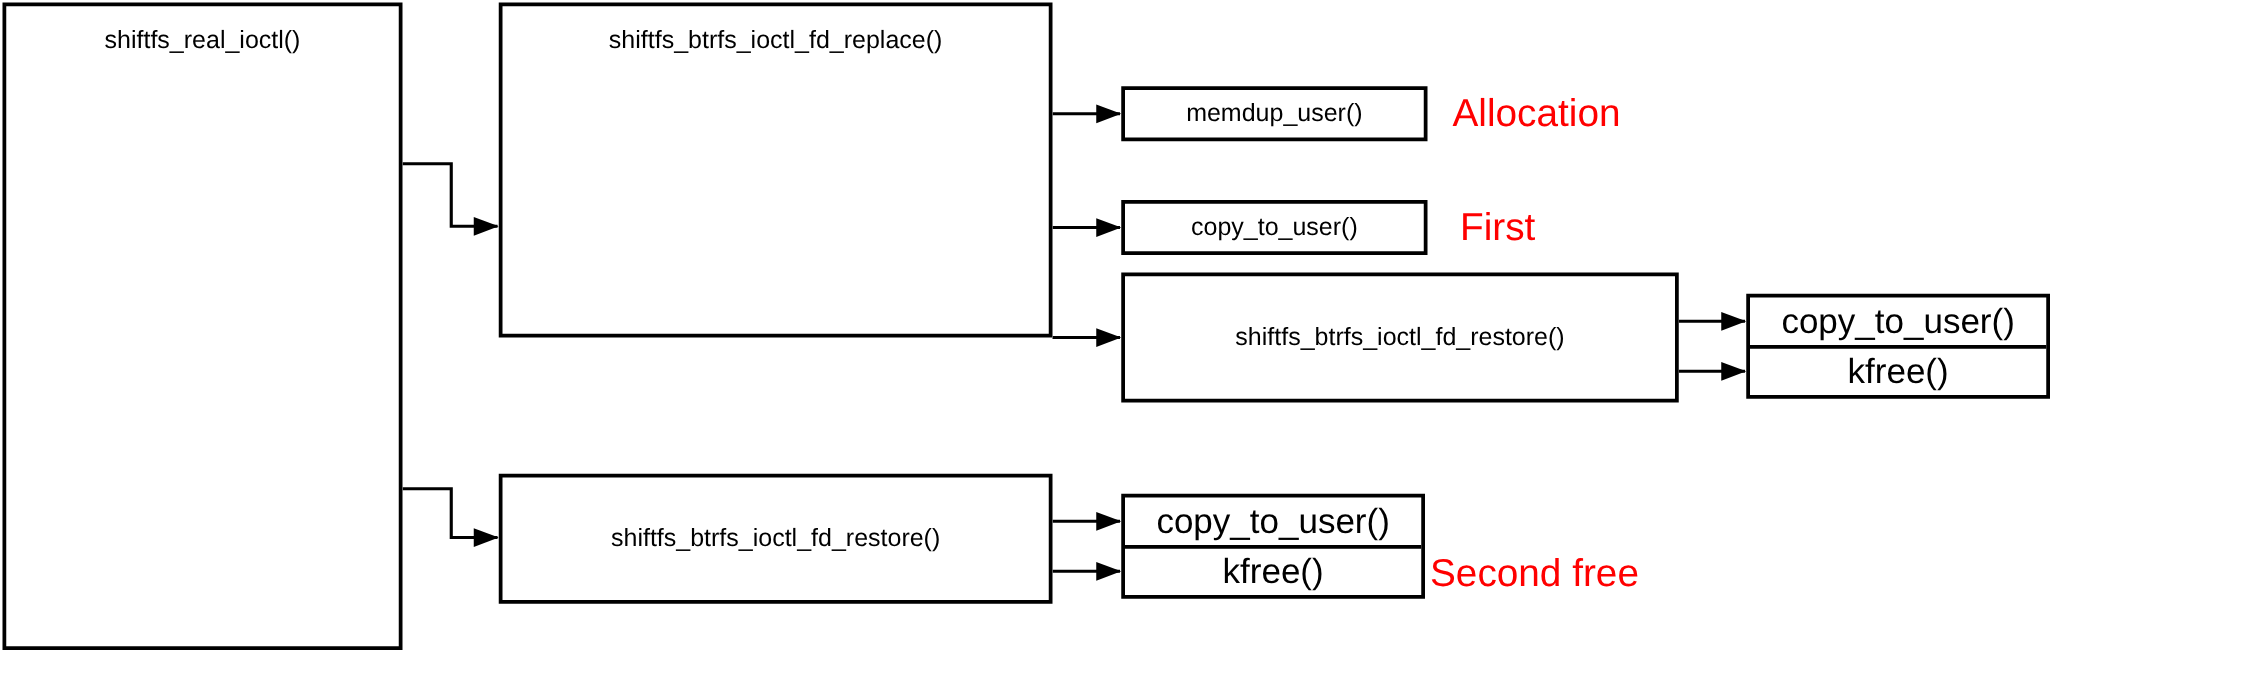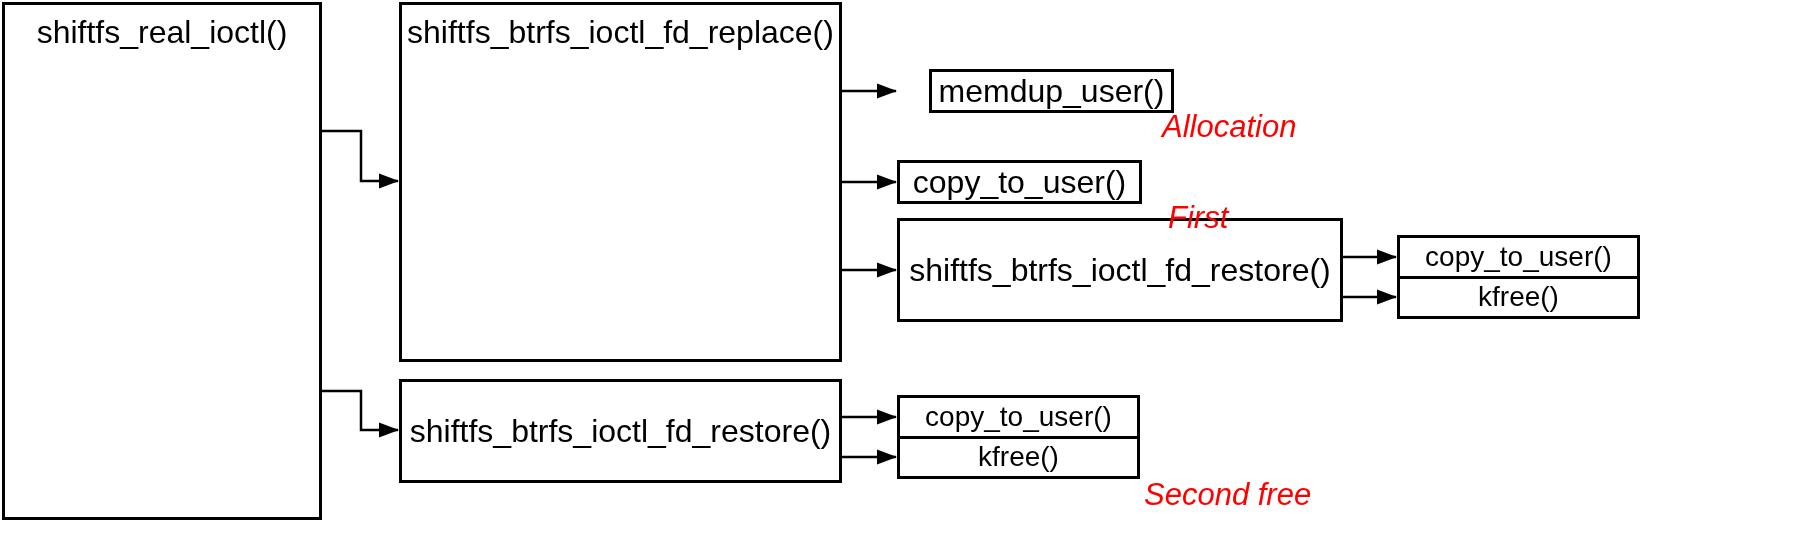--- a/index.html
+++ b/index.html
@@ -22,21 +22,21 @@
     width: 1802px;
     height: 538px;
     pointer-events: none;
   }
   .node {
     position: absolute;
     box-sizing: border-box;
     background: #ffffff;
     border: 3px solid var(--line-color, #000000);
     color: var(--line-color, #000000);
-    font-size: 32px;
+    font-size: 20px;
     line-height: 34px;
     text-align: left;
     white-space: nowrap;
   }
   .node.title-top {
     display: flex;
     justify-content: center;
     align-items: flex-start;
     padding-top: 10px;
   }
@@ -64,23 +64,21 @@
     align-items: center;
   }
   .stack .cell + .cell {
     border-top: 3px solid var(--line-color, #000000);
   }
   .annot {
     position: absolute;
     color: var(--annot-color, #ff0000);
     font-size: 31px;
     line-height: 38px;
-    font-style: italic;
     white-space: nowrap;
-    margin-top: 36px;
   }
 </style>
 </head>
 <body>
 
 <div class="canvas">
 
   <svg class="connectors" viewBox="0 0 1802 538" xmlns="http://www.w3.org/2000/svg">
     <defs>
       <marker id="ah" markerUnits="userSpaceOnUse" markerWidth="22" markerHeight="17" viewBox="0 0 22 17" refX="20" refY="8.5" orient="auto">
@@ -97,25 +95,25 @@
       <polyline points="1343,297 1396,297" marker-end="url(#ah)"></polyline>
       <polyline points="842,417 896,417" marker-end="url(#ah)"></polyline>
       <polyline points="842,457 896,457" marker-end="url(#ah)"></polyline>
     </g>
   </svg>
 
   <div class="node title-top" style="left:2px; top:2px; width:320px; height:518px;">
     <span>shiftfs_real_ioctl()</span>
   </div>
 
-  <div class="node title-top" style="left:399px; top:2px; width:443px; height:360px;">
+  <div class="node title-top" style="left:399px; top:2px; width:443px; height:268px;">
     <span>shiftfs_btrfs_ioctl_fd_replace()</span>
   </div>
 
-  <div class="node centered" style="left:929px; top:69px; width:245px; height:44px;">
+  <div class="node centered" style="left:897px; top:69px; width:245px; height:44px;">
     <span>memdup_user()</span>
   </div>
 
   <div class="node centered" style="left:897px; top:160px; width:245px; height:44px;">
     <span>copy_to_user()</span>
   </div>
 
   <div class="node centered" style="left:897px; top:218px; width:446px; height:104px;">
     <span>shiftfs_btrfs_ioctl_fd_restore()</span>
   </div>

